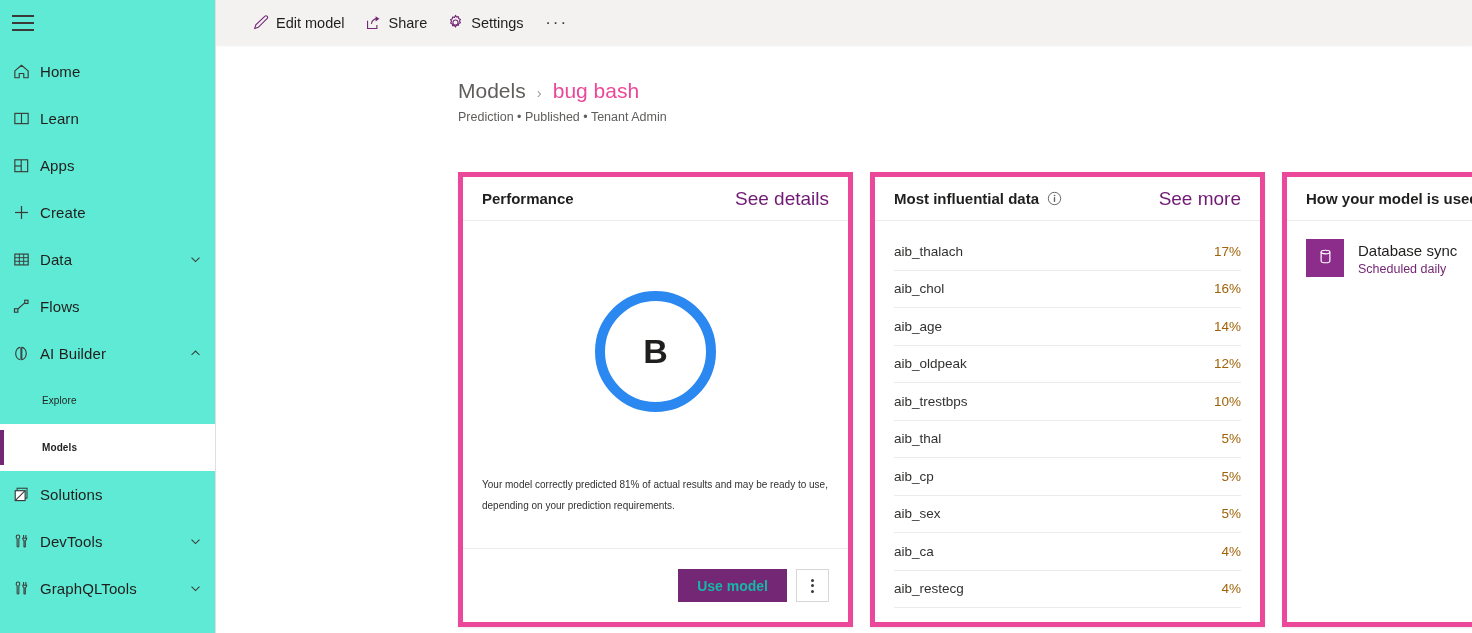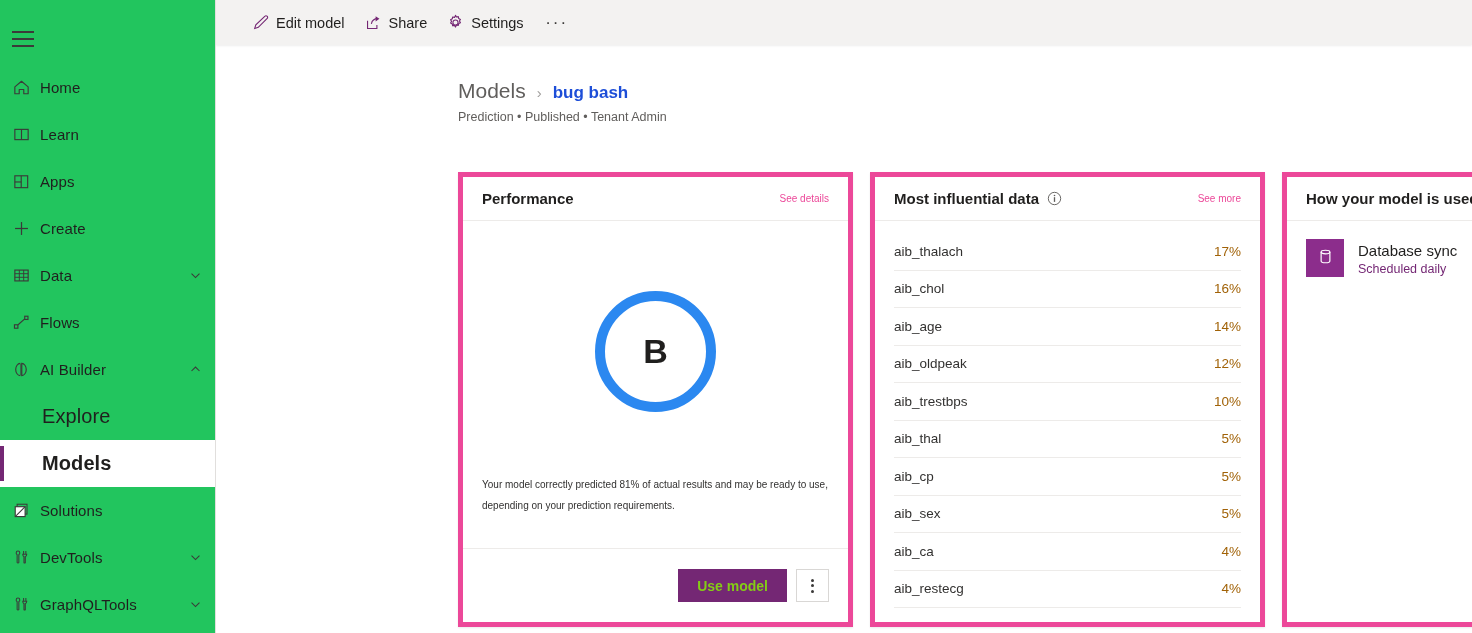--- a/index.html
+++ b/index.html
@@ -11,25 +11,25 @@
     background: #ffffff;
     font-family: "Liberation Sans", sans-serif;
     color: #323130;
   }
   .app { position: relative; width: 1472px; height: 633px; display: flex; }
 
   
   .sidebar {
     width: 216px;
     height: 633px;
-    background: #22c55e;
+    background: #5eead4;
     border-right: 1px solid #e1dfdd;
     flex: 0 0 216px;
     position: relative;
-    padding-top: 16px;
+    padding-top: 0;
   }
   .hamburger-row {
     height: 45px;
     display: flex;
     align-items: center;
     padding-left: 12px;
   }
   .hamburger {
     width: 22px; height: 16px;
     display: flex; flex-direction: column; justify-content: space-between;
@@ -50,21 +50,21 @@
     color: #201f1e;
   }
   .nav-item .nav-icon {
     width: 28px; flex: 0 0 28px;
     display: flex; align-items: center; justify-content: flex-start;
     color: #3b3a39;
   }
   .nav-item .nav-label { flex: 1 1 auto; font-size: 15px; letter-spacing: 0.1px; }
   .nav-item .chev { width: 20px; flex: 0 0 20px; display:flex; align-items:center; justify-content:center; color:#3b3a39; }
   .nav-item.sub { padding-left: 42px; }
-  .nav-item.sub .nav-label { font-size: 20px; }
+  .nav-item.sub .nav-label { font-size: 10px; }
   .nav-item.selected {
     background: #ffffff;
     font-weight: bold;
   }
   .nav-item.selected .nav-label { font-weight: bold; }
   .nav-item.selected::before {
     content: "";
     position: absolute;
     left: 0; top: 6px; bottom: 6px;
     width: 4px;
@@ -106,21 +106,21 @@
 
   
   .bc-wrap { padding: 34px 0 0 242px; }
   .breadcrumb { display: flex; align-items: baseline; }
   .bc-link {
     font-size: 21px;
     color: #605e5c;
     cursor: pointer;
   }
   .bc-sep { margin: 0 11px; color: #a19f9d; font-size: 15px; }
-  .bc-current { font-size: 17px; font-weight: bold; color: #1d4ed8; }
+  .bc-current { font-size: 21px; font-weight: normal; color: #ec4899; }
   .sub-meta { margin-top: 7px; font-size: 12.5px; color: #605e5c; }
 
   
   .cards {
     position: absolute;
     top: 172px; left: 242px;
     display: flex;
     gap: 17px;
   }
   .card {
@@ -137,21 +137,21 @@
 
   .card-head {
     height: 44px;
     border-bottom: 1px solid #edebe9;
     display: flex; align-items: center;
     padding: 0 19px;
     flex: 0 0 44px;
   }
   .card-title { font-size: 15px; font-weight: bold; color: #201f1e; flex: 1 1 auto; display: flex; align-items: center; }
   .info-icon { margin-left: 8px; display:flex; align-items:center; cursor:pointer; }
-  .card-link { font-size: 10px; color: #ec4899; cursor: pointer; }
+  .card-link { font-size: 19px; color: #701a75; cursor: pointer; }
 
   
   .perf-body { flex: 1 1 auto; display: flex; flex-direction: column; padding: 0 19px; }
   .grade-wrap { flex: 1 1 auto; display: flex; align-items: center; justify-content: center; padding-top: 18px;}
   .grade-circle {
     width: 121px; height: 121px;
     border-radius: 50%;
     border: 10px solid #2b88f0;
     display: flex; align-items: center; justify-content: center;
     font-size: 34px; font-weight: bold; color: #201f1e;
@@ -164,21 +164,21 @@
     border-top: 1px solid #edebe9;
     height: 74px;
     display: flex; align-items: center; justify-content: flex-end;
     gap: 9px;
     margin: 0 -19px;
     padding: 0 19px;
     flex: 0 0 74px;
   }
   .btn-primary {
     background: #742774;
-    color: #84cc16;
+    color: #14b8a6;
     border: none;
     height: 33px;
     padding: 0 19px;
     font-size: 14px;
     font-weight: bold;
     font-family: "Liberation Sans", sans-serif;
     cursor: pointer;
   }
   .btn-kebab {
     width: 33px; height: 33px;

